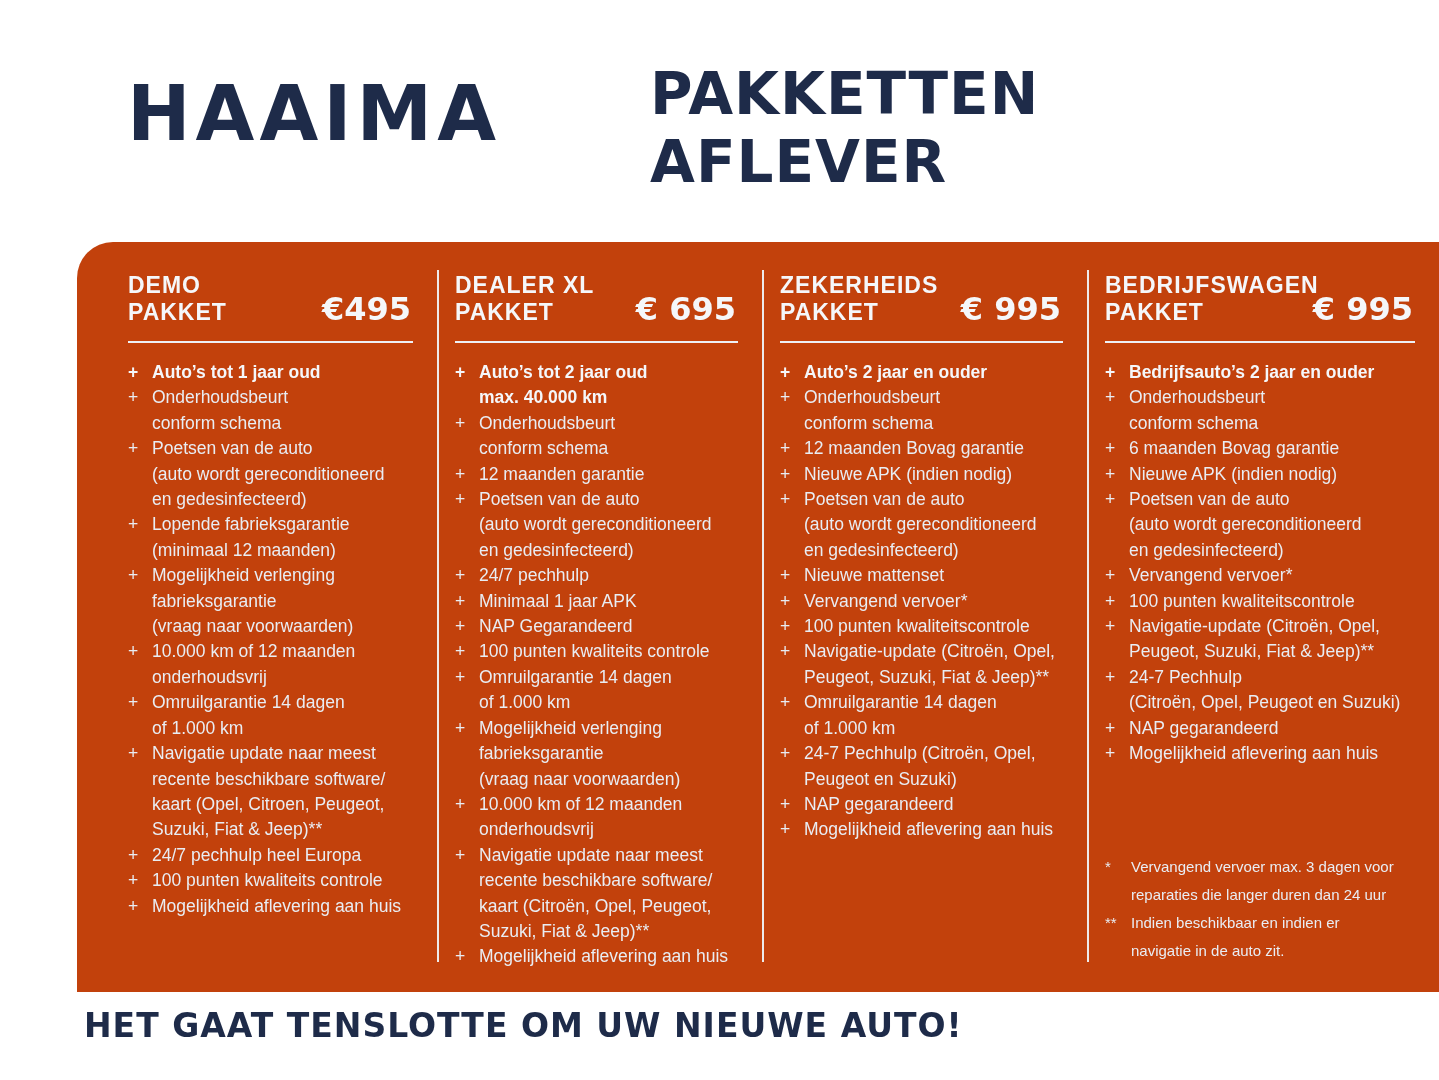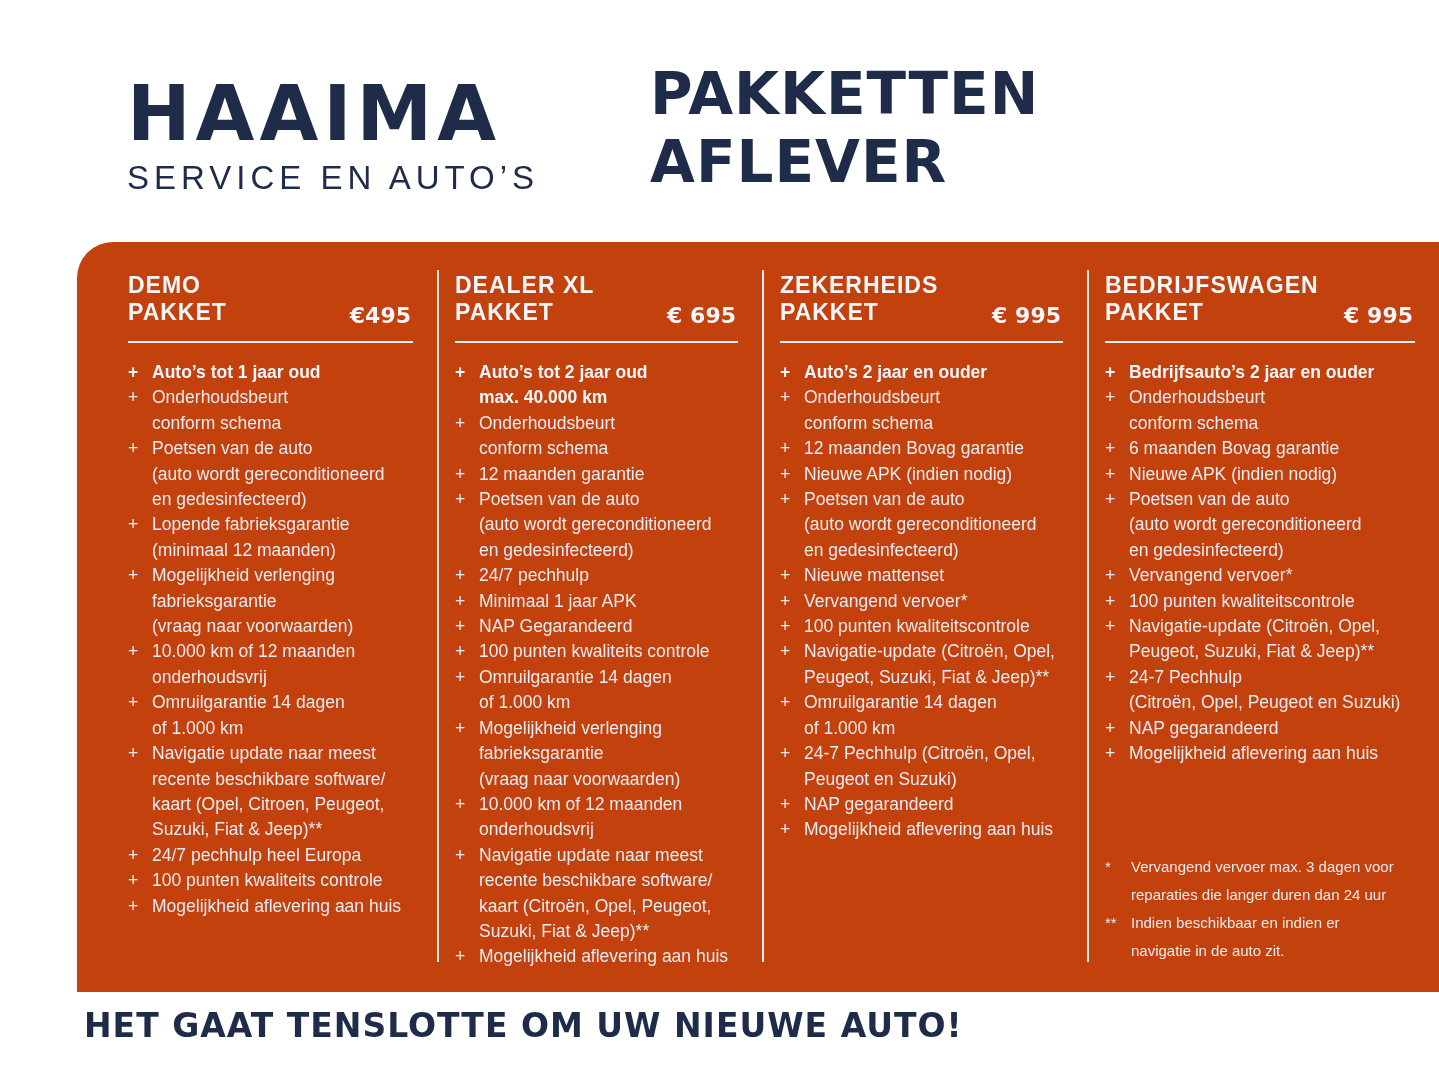--- a/index.html
+++ b/index.html
@@ -91,21 +91,21 @@
     letter-spacing: 1px;
     color: #f5f7fa;
     white-space: pre-line;
   }
   .pkg-price {
     position: absolute;
     right: 2px;
     bottom: -2px;
     font-family: "DejaVu Sans", "Liberation Sans", sans-serif;
     font-weight: bold;
-    font-size: 22px;
+    font-size: 32px;
     color: #f5f7fa;
   }
   .pkg-rule {
     margin-top: 15px;
     height: 2px;
     background: #eef1f6;
     border: none;
   }
 
   .pkg-list { margin-top: 17px; }
@@ -146,21 +146,20 @@
     letter-spacing: 1px;
     color: #1e2b49;
     white-space: nowrap;
   }
 </style>
 </head>
 <body>
 
 <div class="logo-block">
   <div class="logo-name">HAAIMA</div>
-  <div class="logo-sub">SERVICE EN AUTO’S</div>
 </div>
 
 <div class="page-title">
   <div>PAKKETTEN</div>
   <div>AFLEVER</div>
 </div>
 
 <div class="panel">
   <div class="columns" id="columns">
     <div class="package-col first">

